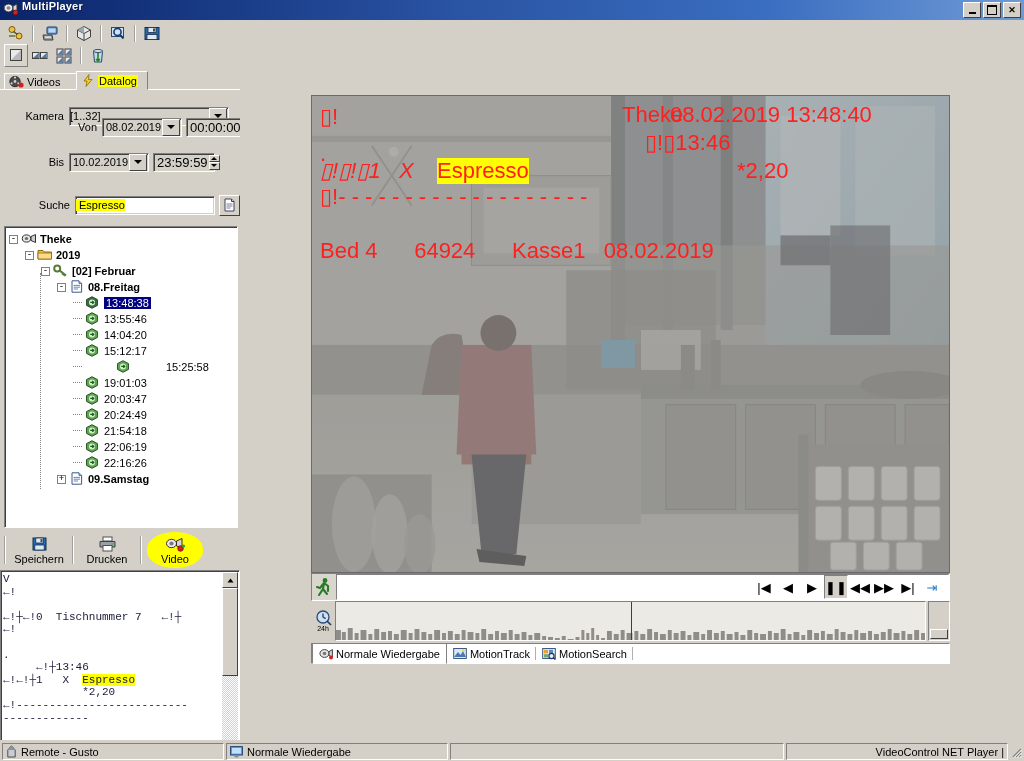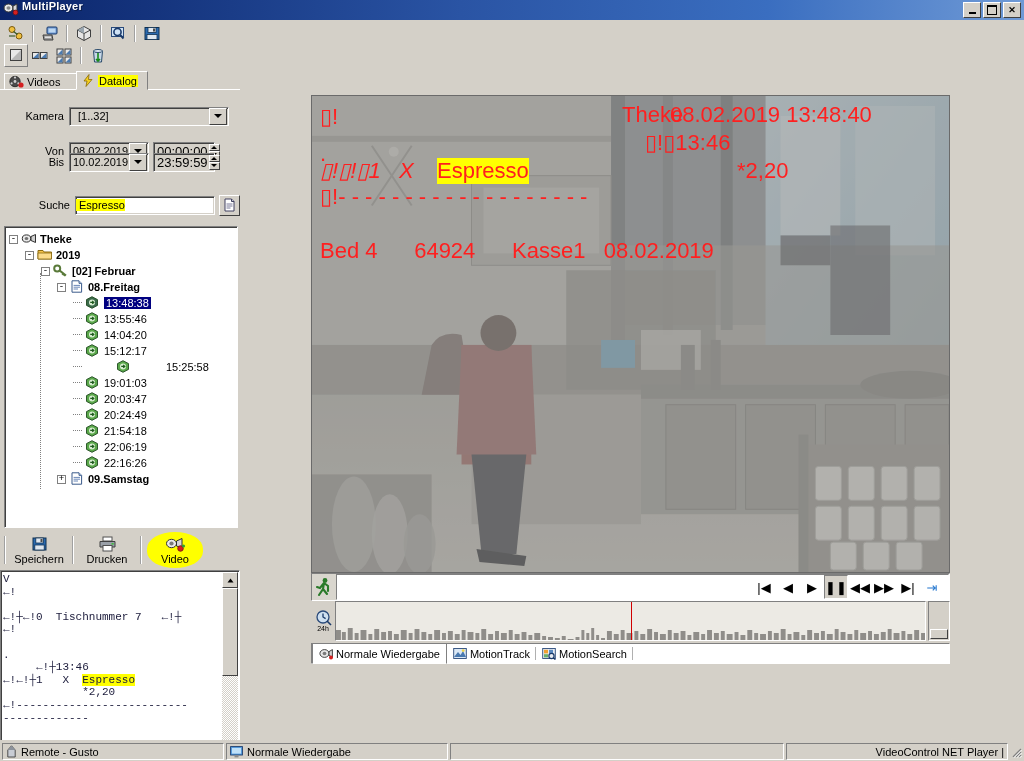--- a/index.html
+++ b/index.html
@@ -61,21 +61,21 @@
   
   .formarea{position:absolute;left:0;top:70px;width:240px;height:155px;background:#d4d0c8;}
   .frow{position:absolute;display:flex;align-items:center;height:18px;}
   .flabel{width:64px;text-align:right;padding-right:5px;font-size:11px;color:#000;}
   .sunken{
     background:#fff;border:1px solid;border-color:#808080 #fff #fff #808080;
     box-shadow:inset 1px 1px 0 #404040, inset -1px -1px 0 #d4d0c8;
     box-sizing:border-box;height:19px;display:flex;align-items:center;
   }
   .combo{width:160px;position:relative;background:#d4d0c8;}
-  .combo .cval{padding-left:8px;font-size:11px;flex:1;color:#000;}
+  .combo .cval{padding-left:0;font-size:11px;flex:1;color:#000;}
   .combo .carrow{
     width:16px;height:15px;margin:1px;background:#d4d0c8;
     border:1px solid;border-color:#fff #404040 #404040 #fff;
     display:flex;align-items:center;justify-content:center;flex:none;
   }
   .arrowdn{width:0;height:0;border-left:4px solid transparent;border-right:4px solid transparent;border-top:4px solid #000;}
   .dtfield{width:80px;background:#d4d0c8;}
   .dtfield .cval{padding-left:3px;font-size:11px;}
   .timefield{width:62px;background:#d4d0c8;margin-left:4px;}
   .timefield .cval{padding-left:3px;font-size:13px;}
@@ -350,21 +350,21 @@
     <div class="formarea">
       <div class="frow" style="left:0;top:17px;justify-content:center;">
         <span class="flabel">Kamera</span>
         <div class="sunken combo">
           <span class="cval">[1..32]</span>
           <span class="carrow">
               <i class="arrowdn"></i>
             </span>
         </div>
       </div>
-      <div class="frow" style="left:0;top:52px;">
+      <div class="frow" style="left:0;top:28px;padding-left:33px;">
         <span class="flabel">Von</span>
         <div class="sunken combo dtfield">
           <span class="cval">08.02.2019</span>
           <span class="carrow">
               <i class="arrowdn"></i>
             </span>
         </div>
         <div class="sunken timefield">
           <span class="cval">00:00:00</span>
           <span class="spin">

